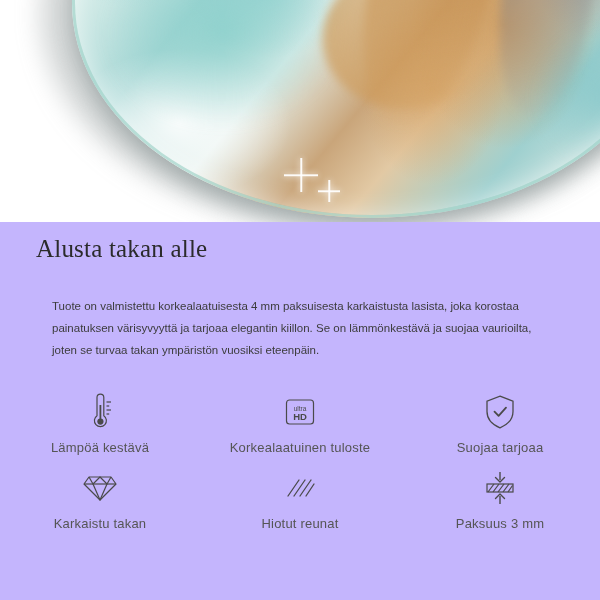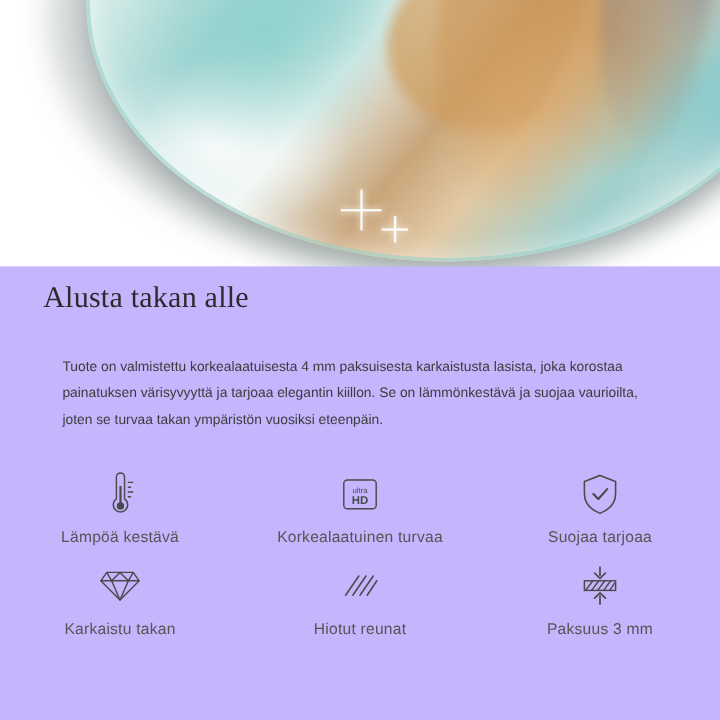--- a/index.html
+++ b/index.html
@@ -204,21 +204,21 @@
     </div>
 
     <div class="feature">
       <div class="feature-icon">
         <svg width="34" height="34" viewBox="0 0 34 34" fill="none" stroke="#4a4a4a" stroke-width="1.2">
           <rect x="3.5" y="5" width="27" height="24" rx="3"></rect>
           <text x="17" y="15.5" font-family="Liberation Sans, sans-serif" font-size="6.5" fill="#4a4a4a" stroke="none" text-anchor="middle">ultra</text>
           <text x="17" y="25" font-family="Liberation Sans, sans-serif" font-size="9.5" font-weight="bold" fill="#4a4a4a" stroke="none" text-anchor="middle">HD</text>
         </svg>
       </div>
-      <div class="feature-label">Korkealaatuinen turvaa</div>
+      <div class="feature-label">Korkealaatuinen tuloste</div>
     </div>
 
     <div class="feature">
       <div class="feature-icon">
         <svg width="32" height="38" viewBox="0 0 32 38" fill="none" stroke="#4a4a4a" stroke-width="1.3">
           <path d="M16 3.2 29 8.2v10.3c0 8-5.4 13.2-13 16.3-7.6-3.1-13-8.3-13-16.3V8.2z"></path>
           <path d="M10.5 18.6 14.6 22.8 22 14.6" stroke-width="1.8" stroke-linecap="round" stroke-linejoin="round"></path>
         </svg>
       </div>
       <div class="feature-label">Suojaa tarjoaa</div>

